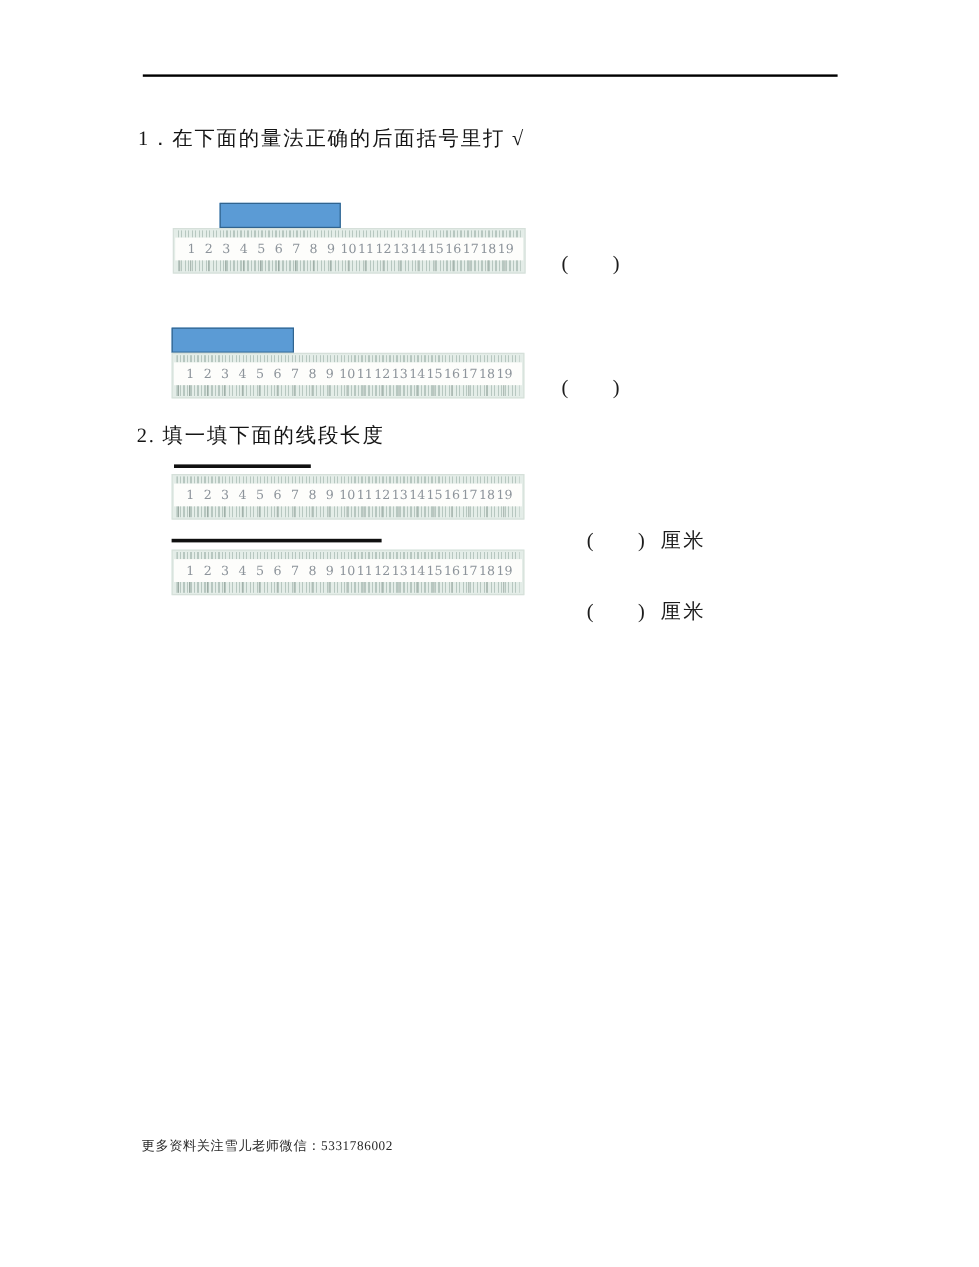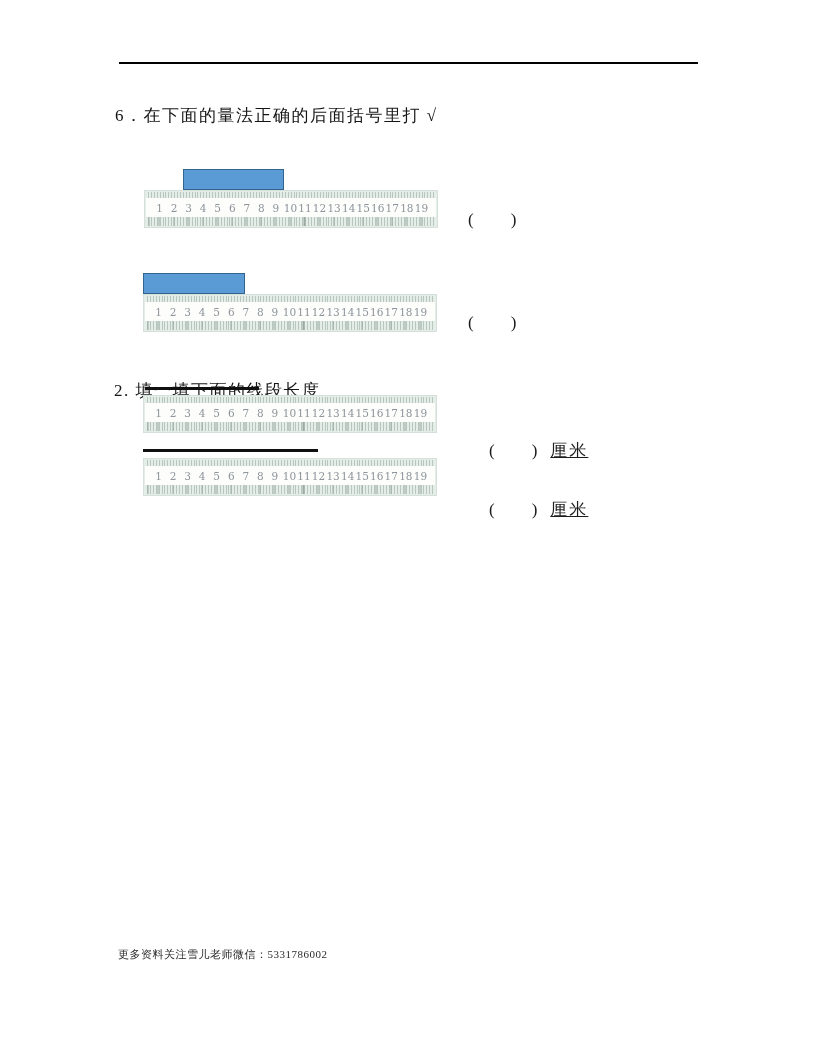--- a/index.html
+++ b/index.html
@@ -10,21 +10,21 @@
   }
   html,body{margin:0;padding:0;}
   body{background:#ffffff;}
   .page{position:relative;width:816px;height:1056px;background:#ffffff;overflow:hidden;
         font-family:"Liberation Serif","DejaVu Serif",serif;color:var(--ink);}
 
   .top-rule{position:absolute;left:119px;top:62px;width:579px;height:2px;background:#000;}
 
   .qtext{position:absolute;font-size:17px;letter-spacing:1.5px;color:#151515;white-space:pre;}
   #q1{left:115px;top:104px;}
-  #q2{left:114px;top:351px;margin-top:28px;}
+  #q2{left:114px;top:351px;}
   #q3{left:114px;top:517px;}
 
   .bar{position:absolute;background:var(--bar-fill);border:1px solid var(--bar-border);box-sizing:border-box;}
   #bar1{left:183px;top:169px;width:101px;height:21px;}
   #bar2{left:143px;top:273px;width:102px;height:21px;}
 
   .ruler{position:absolute;width:294px;height:38px;background:var(--ruler-bg);
          border:1px solid var(--ruler-border);box-sizing:border-box;}
   #ruler1{left:144px;top:190px;}
   #ruler2{left:143px;top:294px;}
@@ -44,34 +44,34 @@
 
   .seg{position:absolute;height:3px;background:#101010;}
   #seg1{left:145px;top:387px;width:114px;}
   #seg2{left:143px;top:449px;width:175px;}
 
   .slot{position:absolute;font-size:17px;color:#1c1c1c;white-space:pre;letter-spacing:1px;}
   #slot1{left:468px;top:208px;}
   #slot2{left:468px;top:311px;}
   #slot3{left:468px;top:419px;}
   #slot4{left:468px;top:478px;}
-  .unit{margin-left:12px;letter-spacing:2px;text-decoration:underline;}
+  .unit{margin-left:12px;letter-spacing:2px;}
 
   .footer-note{position:absolute;left:118px;top:947px;font-size:11px;color:#2a2a2a;letter-spacing:0.5px;}
   .watermark{position:absolute;left:0;right:0;top:1000px;text-align:center;
     font-family:"DejaVu Sans","Liberation Sans",sans-serif;font-size:18px;color:var(--wm);}
 </style>
 </head>
 <body>
 
 <div class="page">
 
   <div class="top-rule"></div>
 
-  <div class="qtext" id="q1">6．在下面的量法正确的后面括号里打 √</div>
+  <div class="qtext" id="q1">1．在下面的量法正确的后面括号里打 √</div>
 
   <div class="bar" id="bar1"></div>
   <div class="ruler" id="ruler1">
     <div class="tick-band tick-top"></div>
     <div class="num-band">
         <span class="ruler-num" style="left: 13.5px;">1</span>
         <span class="ruler-num" style="left: 28.05px;">2</span>
         <span class="ruler-num" style="left: 42.6px;">3</span>
         <span class="ruler-num" style="left: 57.15px;">4</span>
         <span class="ruler-num" style="left: 71.7px;">5</span>

